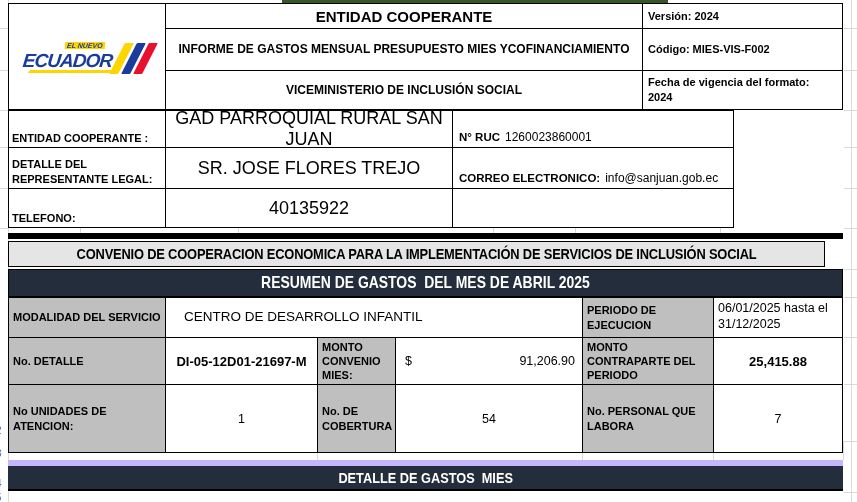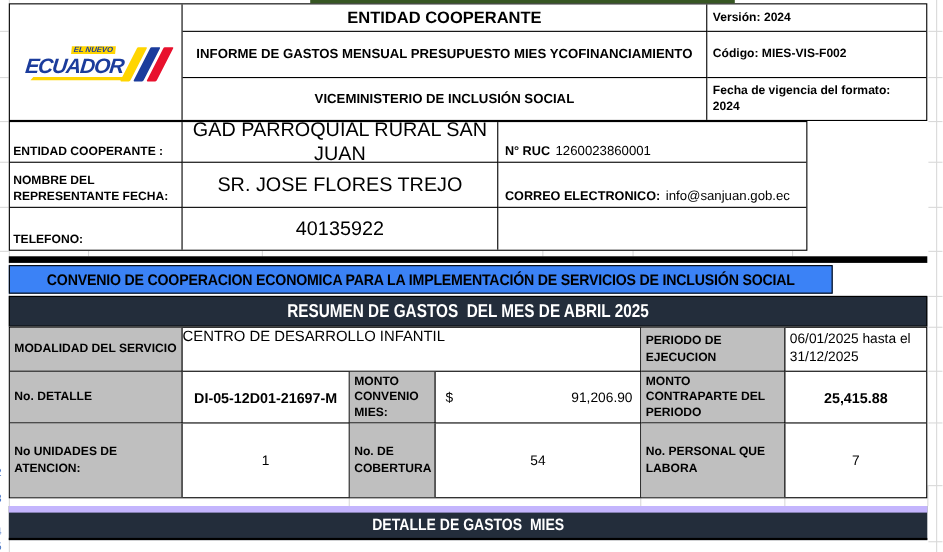--- a/index.html
+++ b/index.html
@@ -46,33 +46,33 @@
   
   .info{left:8px;top:110px;width:726px;height:118px;grid-template-columns:157px 287px 1fr;grid-template-rows:37px 41px 1fr}
   .ilabel{font-size:11px;font-weight:bold;padding:2px 3px;line-height:1.3}
   .ival{font-size:18px}
   .icombo{font-size:12px;padding:3px 6px}
   .icombo .lbl{font-weight:bold;font-size:11.5px}
   .icombo .val{margin-left:5px}
 
   
   .black-band{left:8px;top:233px;width:835px;height:6px;background:#000;z-index:1}
-  .convenio{left:8px;top:241px;width:749px;height:26px;border:1px solid #000;background:#3b82f6;display:flex;align-items:center;justify-content:center;z-index:1}
+  .convenio{left:8px;top:241px;width:817px;height:26px;border:1px solid #000;background:#e5e5e5;display:flex;align-items:center;justify-content:center;z-index:1}
   .convenio span{font-weight:bold;font-size:14px;white-space:pre;transform:scaleX(.92);letter-spacing:-.2px}
   .navy-banner{background:var(--banner-bg);display:flex;align-items:center;justify-content:center;z-index:1}
   .resumen-banner{left:8px;top:269px;width:835px;height:28px;border:1px solid #000}
   .resumen-banner span{color:#fff;font-weight:bold;font-size:17px;white-space:pre;transform:scaleX(.82)}
   .detalle-banner{left:8px;top:460px;width:835px;height:31px;border-top:6px solid #c4b5fd;border-bottom:2px solid #000}
   .detalle-banner span{color:#fff;font-weight:bold;font-size:15px;white-space:pre;transform:scaleX(.85)}
 
   
   .res{left:8px;top:297px;width:835px;height:156px;grid-template-columns:157px 152px 78px 187px 131px 1fr;grid-template-rows:40px 47px 1fr}
   .rlabel{font-size:11px;font-weight:bold;padding:3px 4px;line-height:1.3;align-items:center}
   .rval{font-size:12.5px}
-  .modalidad-val{font-size:13.5px;align-items:flex-start;padding:0 0 3px 0}
+  .modalidad-val{font-size:13.5px;align-items:center;padding:0 0 3px 18px}
   .periodo-val{font-size:12.5px;padding:2px 0 0 4px;line-height:1.3}
   .convenio-num{font-size:13px;font-weight:bold}
   .money{align-items:center;justify-content:space-between;padding:0 7px 0 9px;font-size:12.5px}
   .big-bold{font-size:13px;font-weight:bold}
 </style>
 </head>
 <body>
 
 <div class="sheet">
 
@@ -123,21 +123,21 @@
         <span>ENTIDAD COOPERANTE :</span>
       </div>
     <div class="cell bR bB ctr ival">
         <span>GAD PARROQUIAL RURAL SAN JUAN</span>
       </div>
     <div class="cell bB botL icombo">
         <span><span class="lbl">N° RUC</span><span class="val">1260023860001</span></span>
       </div>
 
     <div class="cell bR bB botL ilabel">
-        <span>NOMBRE DEL REPRESENTANTE FECHA:</span>
+        <span>DETALLE DEL REPRESENTANTE LEGAL:</span>
       </div>
     <div class="cell bR bB ctr ival">
         <span>SR. JOSE FLORES TREJO</span>
       </div>
     <div class="cell bB botL icombo">
         <span><span class="lbl">CORREO ELECTRONICO:</span><span class="val">info@sanjuan.gob.ec</span></span>
       </div>
 
     <div class="cell bR botL ilabel">
         <span>TELEFONO:</span>

